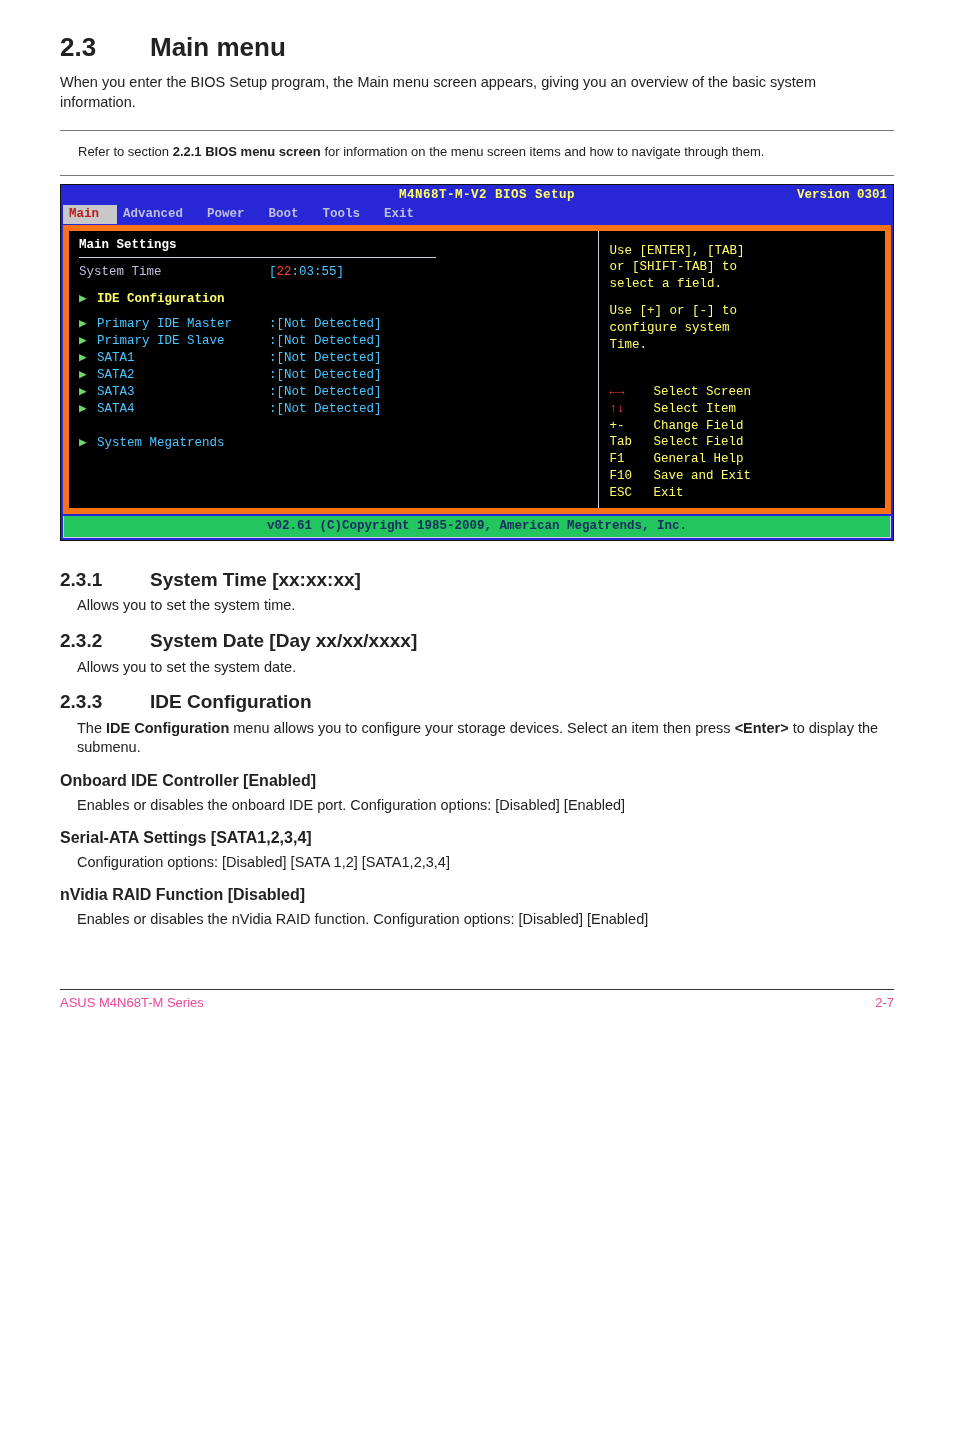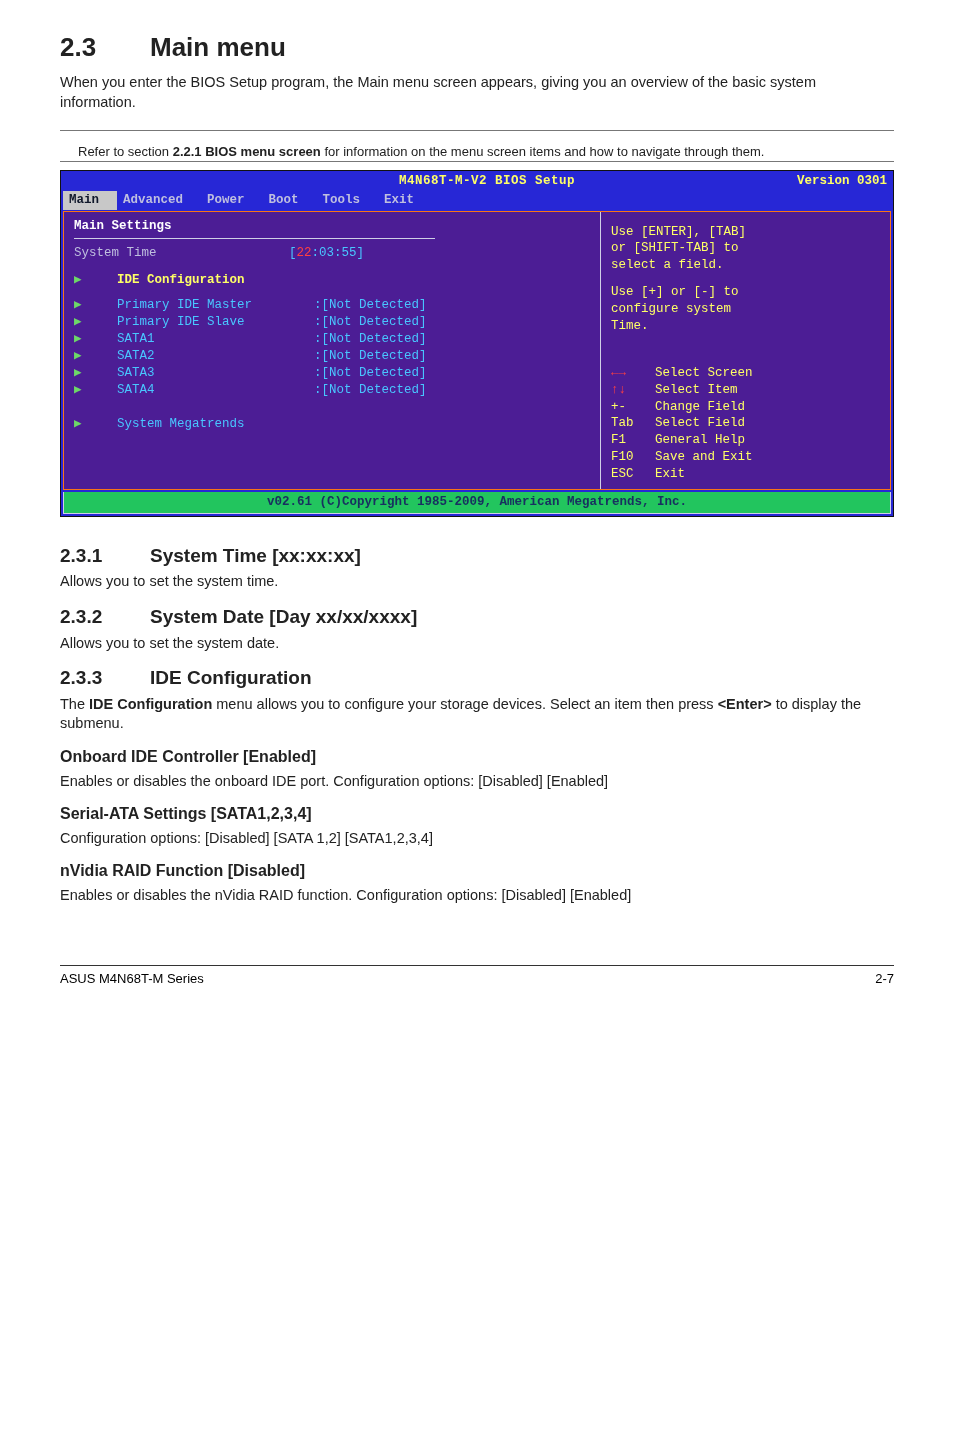--- a/index.html
+++ b/index.html
@@ -10,21 +10,21 @@
     width: 954px;
     margin: 0 auto;
     padding: 30px 60px 30px 60px;
     line-height: 1.35;
   }
   h1.section-title { font-size: 26px; font-weight: bold; margin-bottom: 8px; }
   h1.section-title .num { display:inline-block; width:90px; }
   .intro-text { margin-bottom: 18px; font-size: 14.5px; }
   hr.thin { border: none; border-top: 1px solid #777; margin-bottom: 8px; }
 
-  .note-row { display:flex; align-items:flex-start; gap:18px; }
+  .note-row { display:flex; align-items:flex-start; gap:18px; margin-bottom:14px; }
   .note-text { font-size: 13px; padding-top:4px; }
 
   
   .bios {
     font-family: "Courier New", monospace;
     font-size: 12.5px;
     background: #2727d6;
     color: #fff;
     border: 1px solid #111;
     margin-bottom: 26px;
@@ -33,51 +33,51 @@
     display:flex; justify-content:space-between; align-items:flex-start;
     background:#2727d6; padding:2px 6px 0 6px; color:#ffff66;
   }
   .bios-title { flex:1; text-align:center; color:#ffff66; font-weight:bold; letter-spacing:.5px; }
   .bios-version { color:#ffff66; font-weight:bold; }
   .bios-menubar {
     display:flex; gap:0; background:#2727d6; padding:1px 2px 1px 2px;
     font-weight:bold; color:#bfbfdf;
   }
   .bios-tab { padding:1px 18px 1px 6px; }
-  .bios-tab.active { background:#c8c8c8; color:#0f172a; }
-  .bios-body { display:flex; border:1px solid #f97316; margin:0 2px 2px 2px; background:#4c1d95; }
+  .bios-tab.active { background:#c8c8c8; color:#b91c1c; }
+  .bios-body { display:flex; border:6px solid #f97316; margin:0 2px 2px 2px; background:#000000; }
   .bios-left { flex: 1 1 65%; padding:6px 10px; border-right:1px solid #cfcfe6; }
   .bios-right { flex: 1 1 35%; padding:6px 10px; }
   .bios-heading { color:#fff; font-weight:bold; }
   .bios-hr { border:none; border-top:1px solid #cfcfe6; margin:4px 0 6px 0; width:70%; }
-  .bios-row { display:flex;gap:25px; }
+  .bios-row { display:flex; }
   .bios-label { color:#bfbfdf; width:190px; }
   .bios-label.white { color:#fff; }
   .bios-val { color:#49c6ff; }
   .timeval .hh{ color:#ff4040; }
   .triangle { color:#6dd868; display:inline-block; width:18px; }
   .ide-link { color:#ffff66; font-weight:bold; }
   .sub-link { color:#49c6ff; }
   .bios-help { color:#ffff66; }
   .legend { margin-top:30px; }
   .legend-row { display:flex; gap:6px; color:#ffff66; }
   .legend-key { width:38px; color:#ff4040; }
   .legend-key.yellow { color:#ffff66; }
   .legend-text { color:#ffff66; }
   .arrows { color:#ff4040; }
   .bios-footer { background:#22c55e; color:#183060; text-align:center; font-weight:bold; padding:2px 0; margin:0 2px 2px 2px; border:1px solid #cfcfe6; border-top:none; }
 
   
   h2.sub { font-size:19px; font-weight:bold; margin:12px 0 4px 0; }
   h2.sub .num { display:inline-block; width:90px; }
-  .body-p { font-size:14.5px; margin-bottom:4px; }
+  .body-p { font-size:14.5px; margin-bottom:4px;margin-left:17px; }
   h3.inner { font-size:16px; font-weight:bold; margin:12px 0 4px 0; }
 
   .footer-rule { border:none; border-top:1px solid #333; margin-top:60px; }
-  .footer-row { display:flex; justify-content:space-between; font-size:13px; padding-top:4px; color:#000000; }
+  .footer-row { display:flex; justify-content:space-between; font-size:13px; padding-top:4px; color:#ec4899; }
 </style>
 </head>
 <body>
 
 <h1 class="section-title">
   <span class="num">2.3</span><span>Main menu</span>
 </h1>
 <p class="intro-text">When you enter the BIOS Setup program, the Main menu screen appears, giving you an overview of the basic system information.</p>
 
 <hr class="thin">

